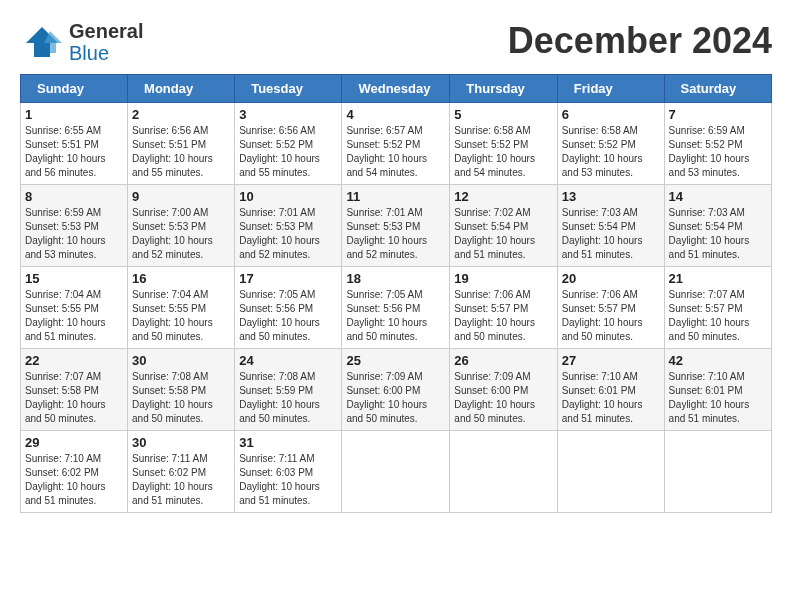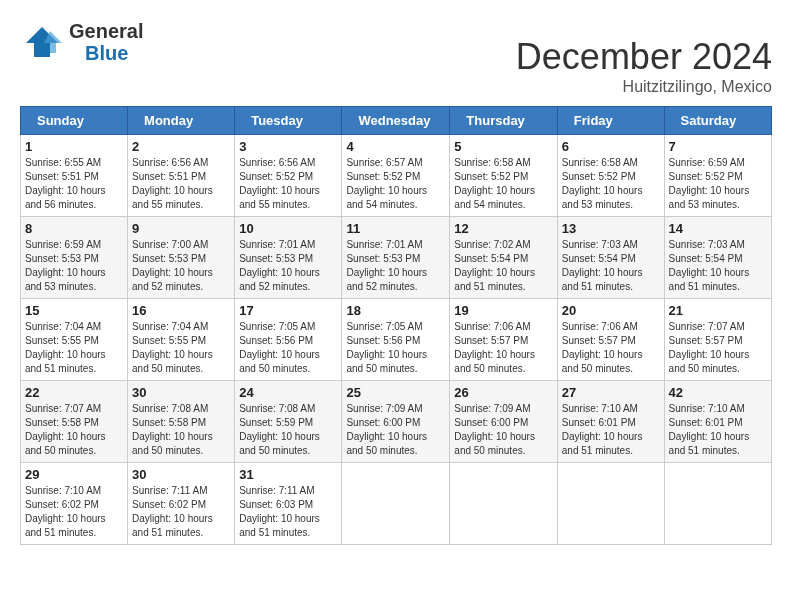--- a/index.html
+++ b/index.html
@@ -19,23 +19,22 @@
     .logo {
       display: flex;
       flex-direction: column;
       align-items: flex-start;
     }
     .title-area {
       text-align: right;
     }
     .month-title {
       font-size: 36px;
-      font-weight: normal;
+      font-weight: bold;
       color: #333;
-      margin-top: 16px;
     }
     .location {
       font-size: 16px;
       color: #555;
     }
     .calendar {
       width: 100%;
       border-collapse: collapse;
       font-size: 11px;
     }
@@ -83,27 +82,26 @@
     <div style="display:flex;align-items:center;gap:4px;">
       <svg width="45" height="38" viewBox="0 0 45 38">
         <rect x="0" y="0" width="45" height="38" fill="#fff"></rect>
         <polygon points="22,4 38,20 30,20 30,34 14,34 14,20 6,20" fill="#1a6faf"></polygon>
         <polygon points="30,8 42,20 36,20 36,30 30,30 30,20 24,20" fill="#4a9fd4" opacity="0.7"></polygon>
       </svg>
       <div>
         <div style="font-size:20px;font-weight:bold;color:#333;line-height:1.1;">
           <span style="color:#333;">General</span>
         </div>
-        <div style="font-size:20px;font-weight:bold;color:#1a6faf;line-height:1.1;margin-left:16px;">Blue</div>
+        <div style="font-size:20px;font-weight:normal;color:#1a6faf;line-height:1.1;">Blue</div>
       </div>
     </div>
   </div>
   <div class="title-area">
     <div class="month-title">December 2024</div>
-    <div class="location">Huitzitzilingo, Mexico</div>
   </div>
 </div>
 
 <table class="calendar">
   <thead>
     <tr>
     <th>Sunday</th>
         <th>Monday</th>
         <th>Tuesday</th>
         <th>Wednesday</th>

